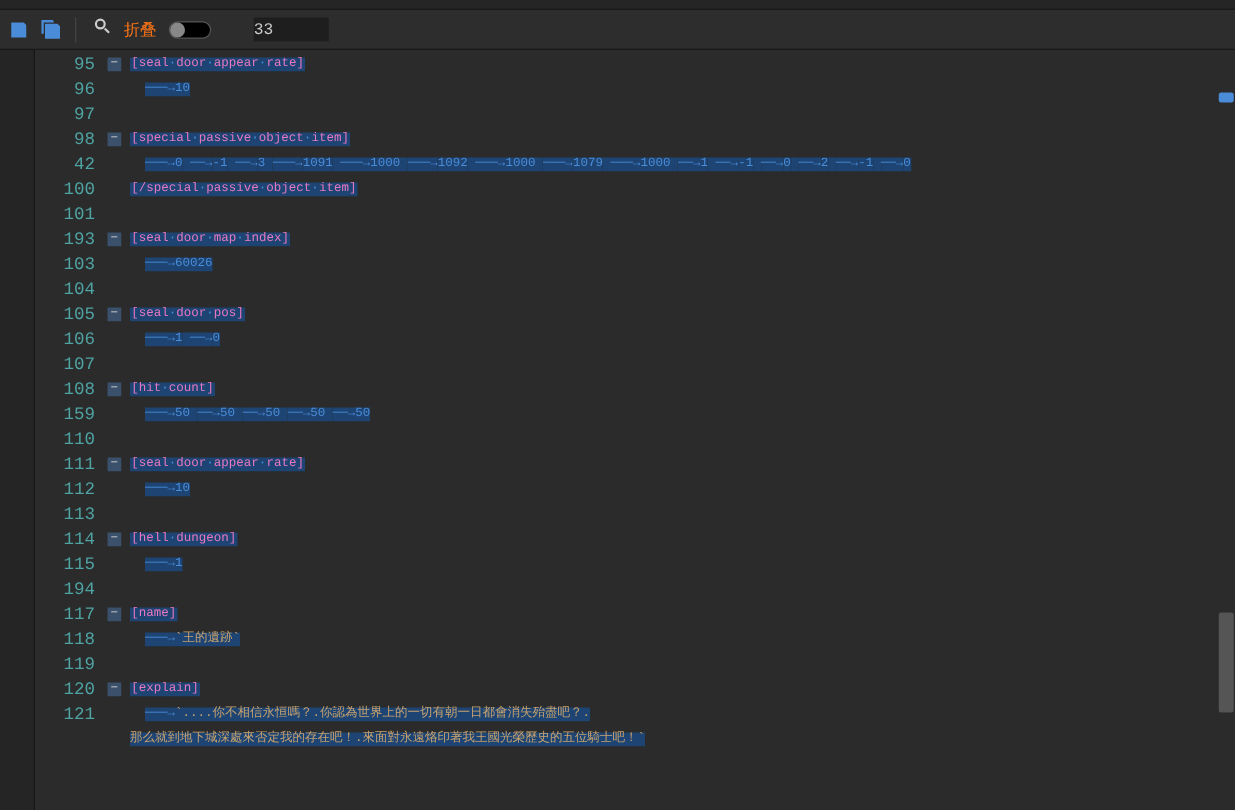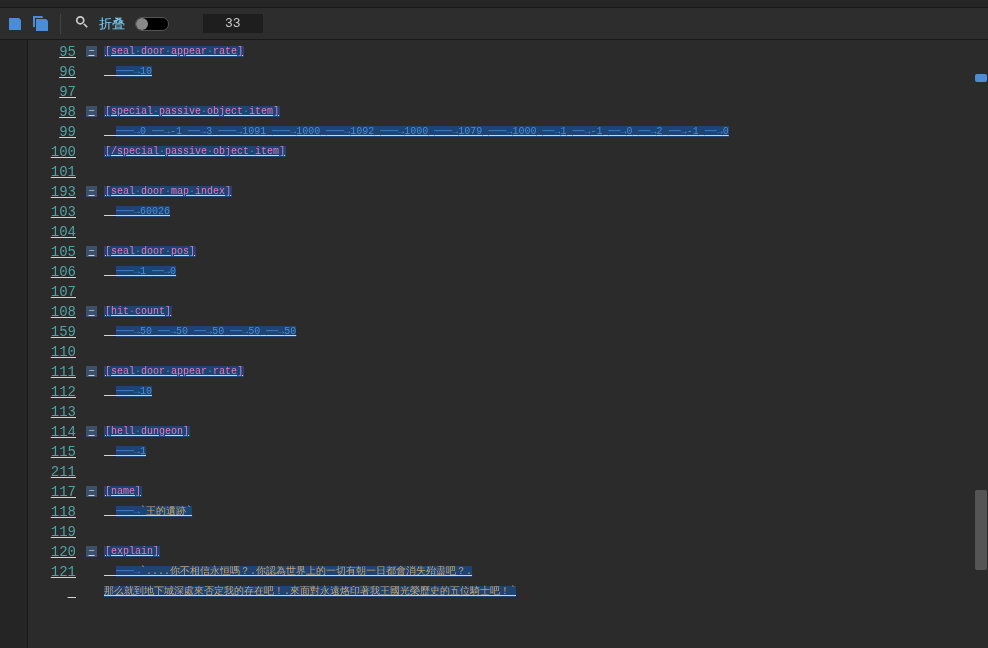--- a/index.html
+++ b/index.html
@@ -31,21 +31,21 @@
   cursor: pointer;
 }
 .separator {
   width: 1px;
   height: 20px;
   background: #444;
   margin: 0 4px;
 }
 .search-icon { color: #ccc; margin-left: 6px; }
 .fold-label {
-  color: #7dd3fc;
+  color: #f97316;
   font-size: 13px;
   margin-left: 6px;
 }
 .toggle {
   width: 34px;
   height: 14px;
   background: #000;
   border-radius: 7px;
   position: relative;
   margin-left: 6px;
@@ -60,21 +60,21 @@
   border-radius: 50%;
   top: 0;
   left: 0;
 }
 .num-input {
   background: #1e1e1e;
   border: none;
   color: #ccc;
   width: 60px;
   margin-left: 30px;
-  padding: 2px 22px;
+  padding: 2px 0;
   font-family: inherit;
   font-size: 13px;
 }
 .path-input {
   background: #3c3c3c;
   border: 1px solid #555;
   color: #ccc;
   flex: 1;
   margin-left: 30px;
   margin-right: 8px;
@@ -94,21 +94,20 @@
 .left-gutter {
   width: 28px;
   background: #252525;
   border-right: 1px solid #181818;
 }
 .editor {
   flex: 1;
   display: flex;
   background: #2b2b2b;
   position: relative;
-  text-decoration: underline;
 }
 .line-numbers {
   width: 58px;
   background: #2b2b2b;
   text-align: right;
   padding-right: 10px;
   color: #6a9955;
   font-size: 14px;
   line-height: 20px;
   user-select: none;
@@ -195,38 +194,38 @@
 </div>
 
 <div class="main">
   <div class="left-gutter"></div>
   <div class="editor">
     <div class="line-numbers" id="lnums">
         <div>95</div>
         <div>96</div>
         <div>97</div>
         <div>98</div>
-        <div>99</div>
+        <div>42</div>
         <div>100</div>
         <div>101</div>
         <div>193</div>
         <div>103</div>
         <div>104</div>
         <div>105</div>
         <div>106</div>
         <div>107</div>
         <div>108</div>
         <div>159</div>
         <div>110</div>
         <div>111</div>
         <div>112</div>
         <div>113</div>
         <div>114</div>
         <div>115</div>
-        <div>211</div>
+        <div>194</div>
         <div>117</div>
         <div>118</div>
         <div>119</div>
         <div>120</div>
         <div>121</div>
         <div>&nbsp;</div>
       </div>
     <div class="fold-col" id="foldcol">
         <div class="fold-marker">−</div>
         <div class="fold-spacer"></div>

